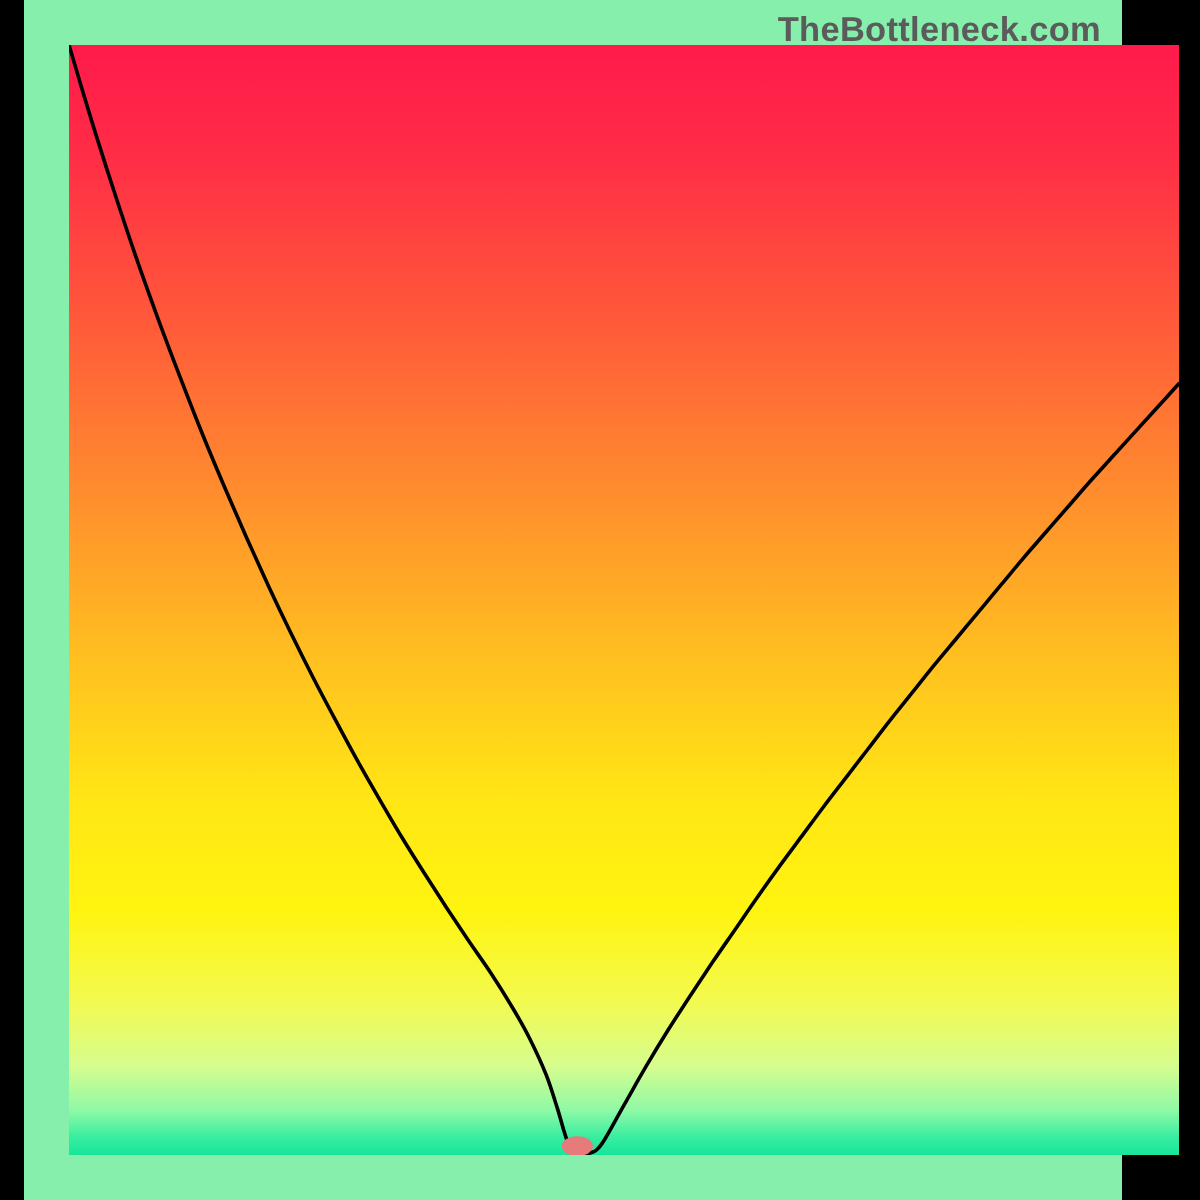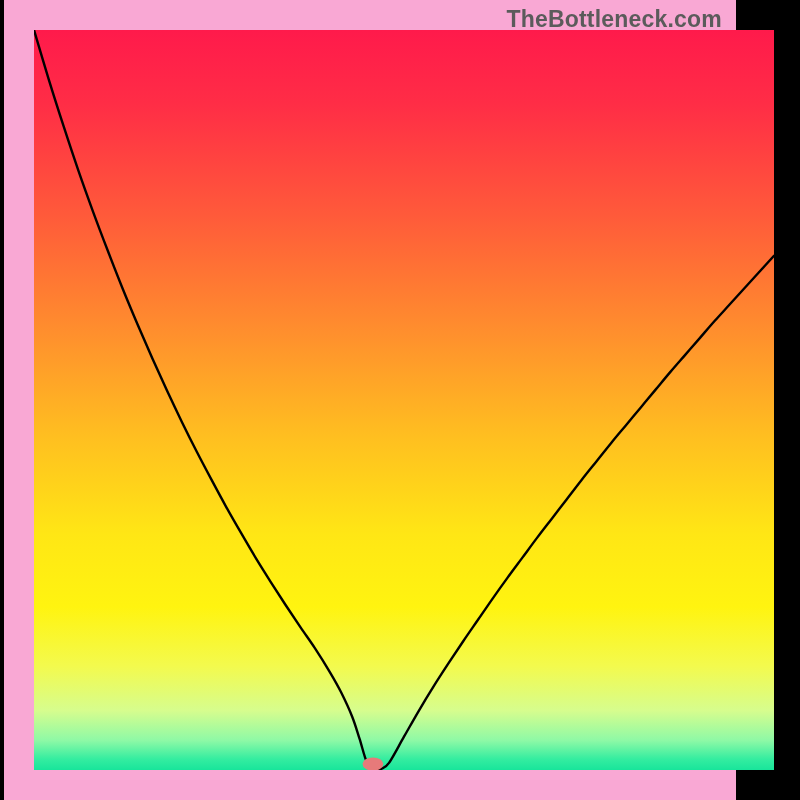--- a/index.html
+++ b/index.html
@@ -6,25 +6,25 @@
     margin: 0;
     padding: 0;
     width: 800px;
     height: 800px;
     overflow: hidden;
     background: #000;
     font-family: Arial, Helvetica, sans-serif;
   }
   .frame {
     position: absolute;
-    left: 4px;
+    left: 16px;
     top: 0;
     width: 732px;
     height: 800px;
-    background: #f9a8d4;
+    background: #86efac;
   }
   .plot-area {
     position: absolute;
     left: 30px;
     top: 30px;
     width: 740px;
     height: 740px;
     overflow: hidden;
   }
   .plot-area svg {

